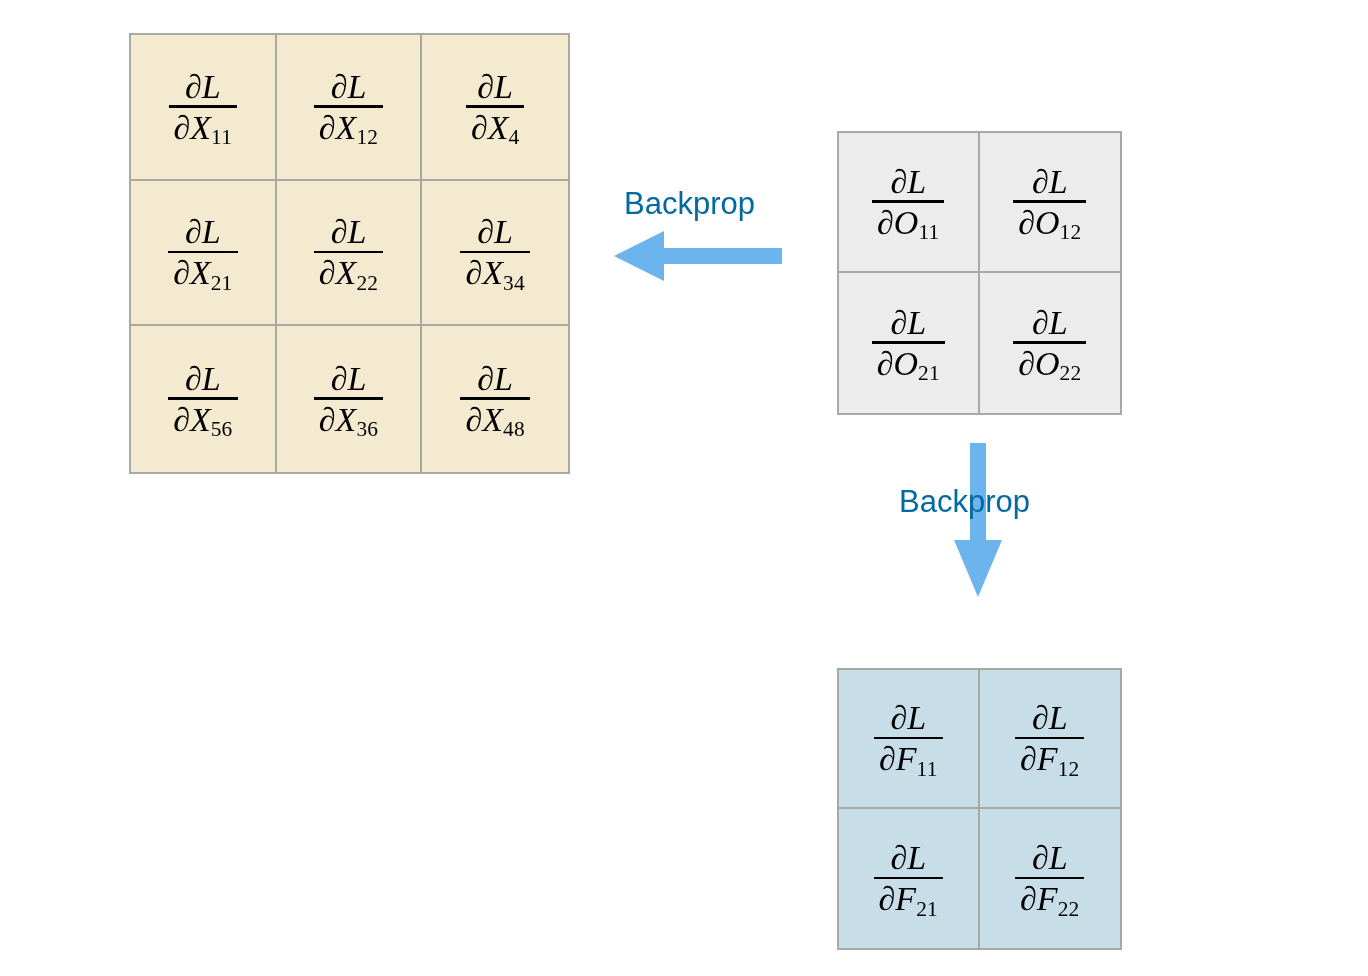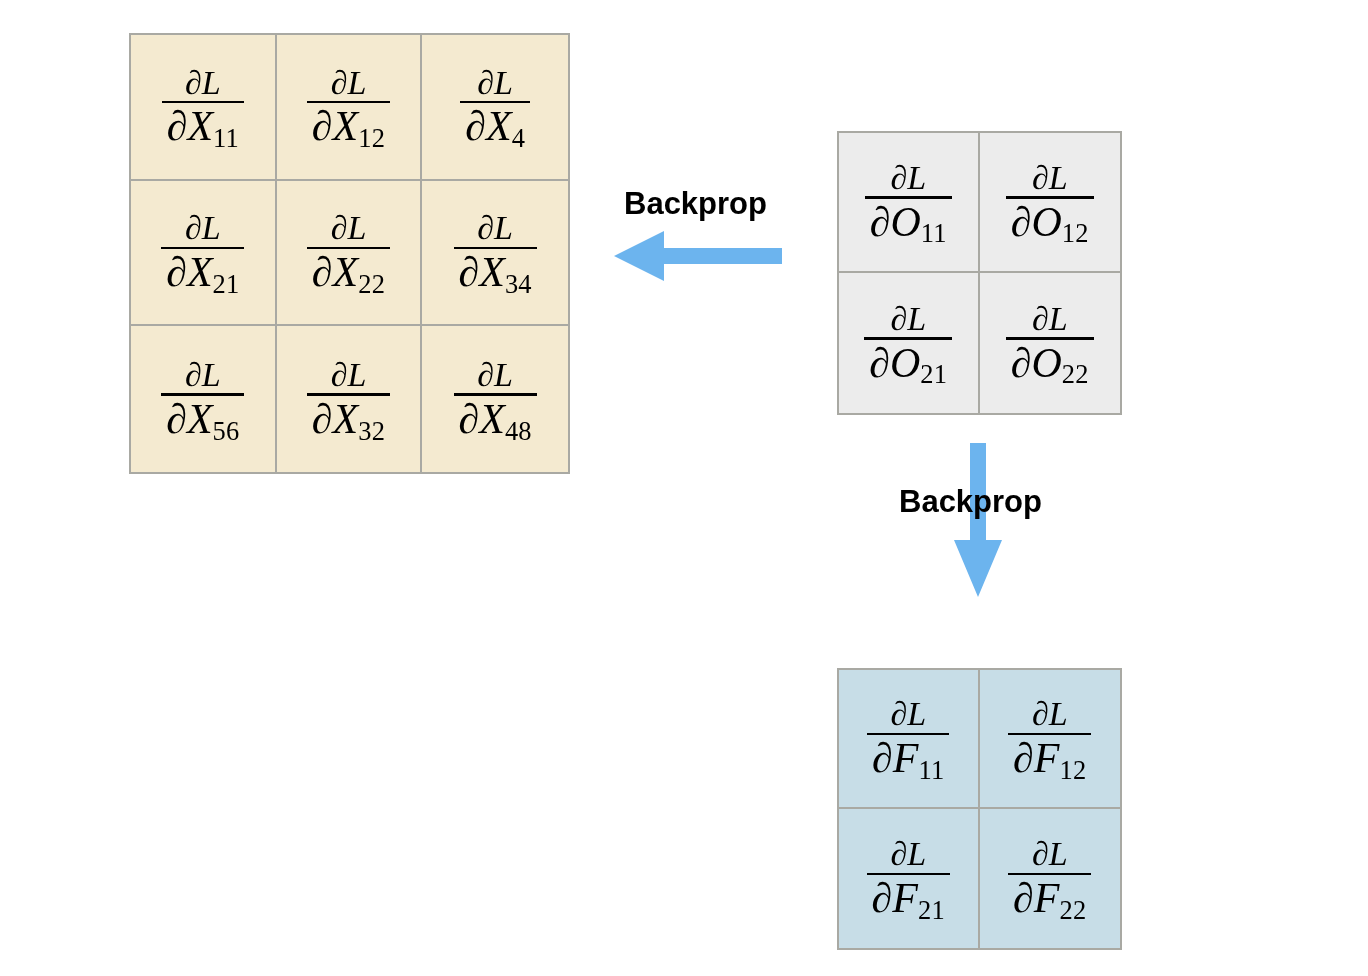--- a/index.html
+++ b/index.html
@@ -79,21 +79,21 @@
     font-size: 34px;
     padding: 0 5px 1px 5px;
   }
   .frac .bar {
     width: 100%;
     height: 2.4px;
     background: #000000;
   }
   .frac .den {
     font-style: italic;
-    font-size: 42px;
+    font-size: 34px;
     padding: 2px 5px 0 5px;
     white-space: nowrap;
   }
   .frac .den sub {
     font-style: normal;
     font-size: 0.63em;
     vertical-align: baseline;
     position: relative;
     top: 0.26em;
     letter-spacing: 0.2px;
@@ -111,24 +111,24 @@
     position: absolute;
     left: 950px;
     top: 443px;
     width: 56px;
     height: 154px;
   }
 
   
   .label {
     position: absolute;
-    color: #000000;
+    color: #0369a1;
     font-family: "Liberation Sans", sans-serif;
     font-size: 31px;
-    font-weight: 700;
+    font-weight: 400;
     white-space: nowrap;
   }
   .label-backprop-h {
     left: 624px;
     top: 186px;
   }
   .label-backprop-v {
     left: 899px;
     top: 484px;
     z-index: 3;
@@ -184,21 +184,21 @@
     <span class="frac">
       <span class="num">∂L</span>
       <span class="bar"></span>
       <span class="den"><span>∂X</span><sub>56</sub></span>
     </span>
   </div>
   <div class="cell">
     <span class="frac">
       <span class="num">∂L</span>
       <span class="bar"></span>
-      <span class="den"><span>∂X</span><sub>32</sub></span>
+      <span class="den"><span>∂X</span><sub>36</sub></span>
     </span>
   </div>
   <div class="cell">
     <span class="frac">
       <span class="num">∂L</span>
       <span class="bar"></span>
       <span class="den"><span>∂X</span><sub>48</sub></span>
     </span>
   </div>
 </div>

